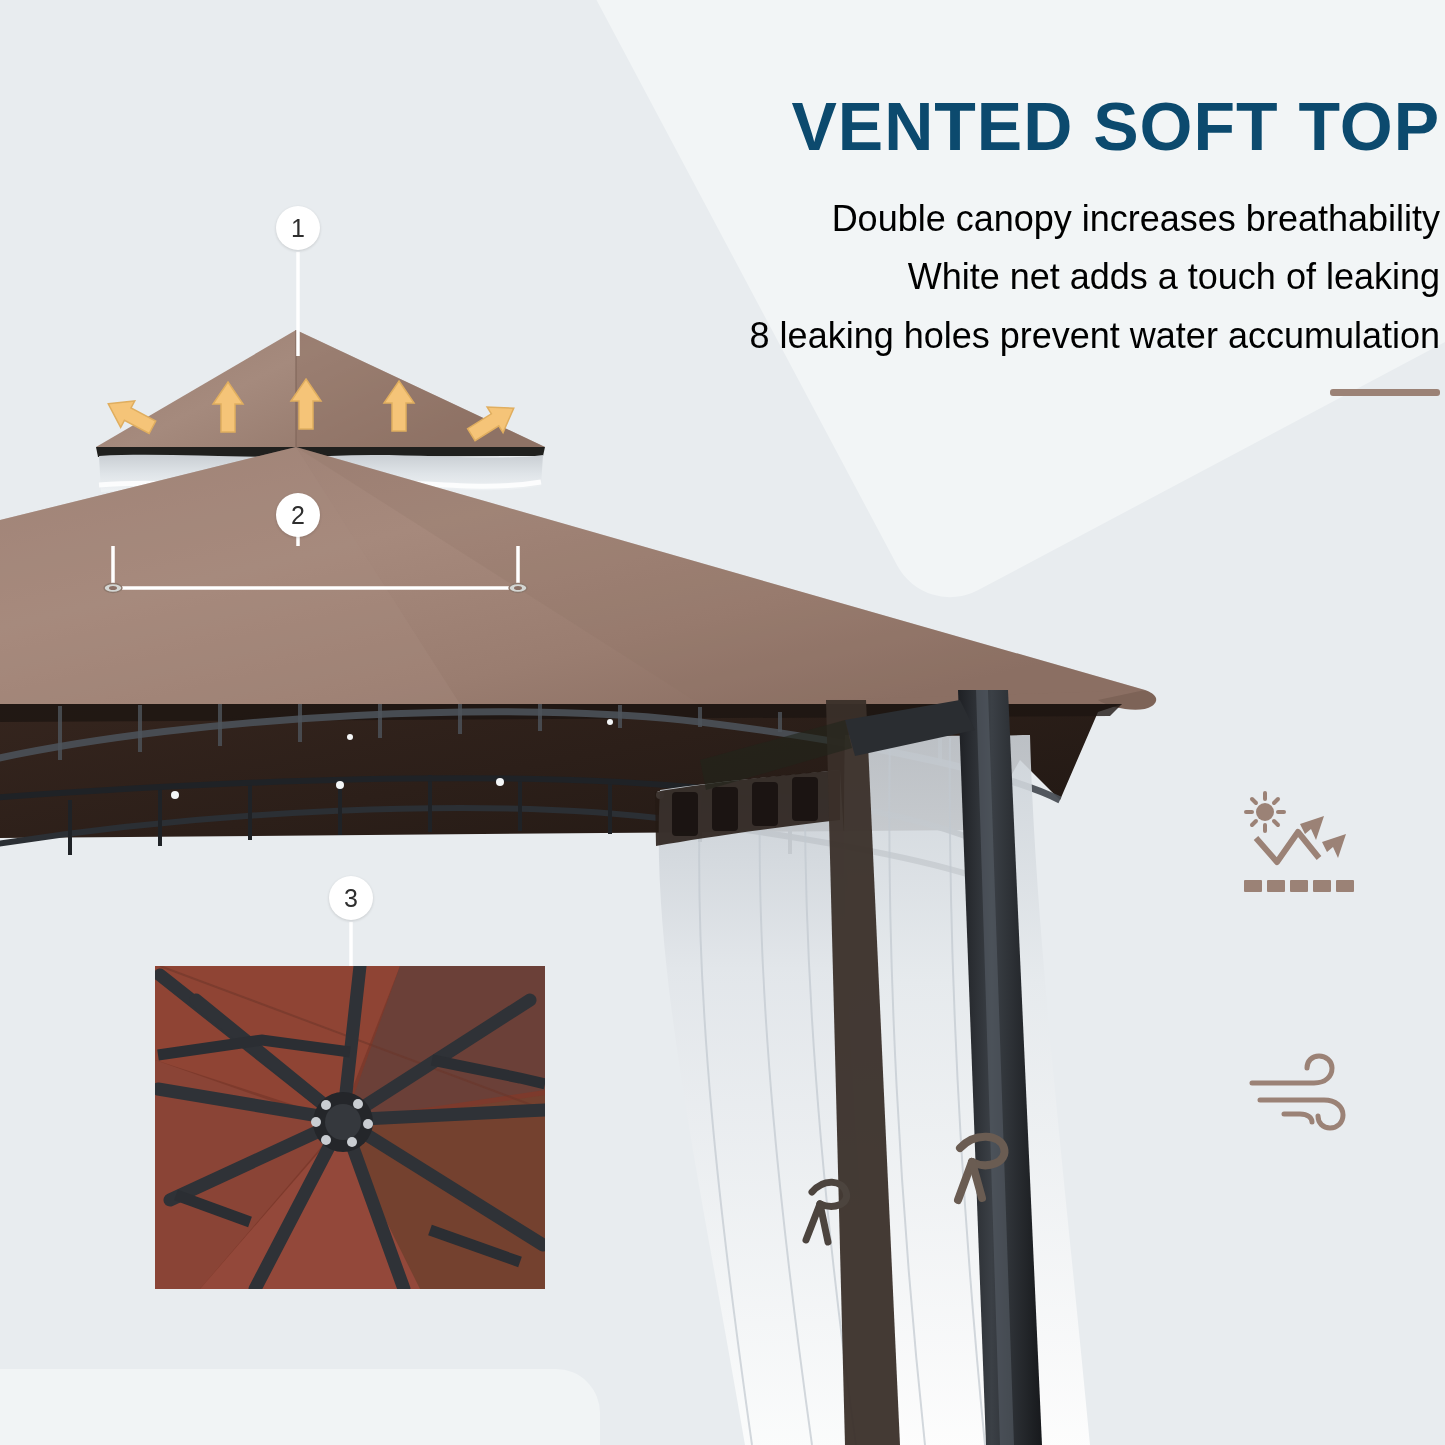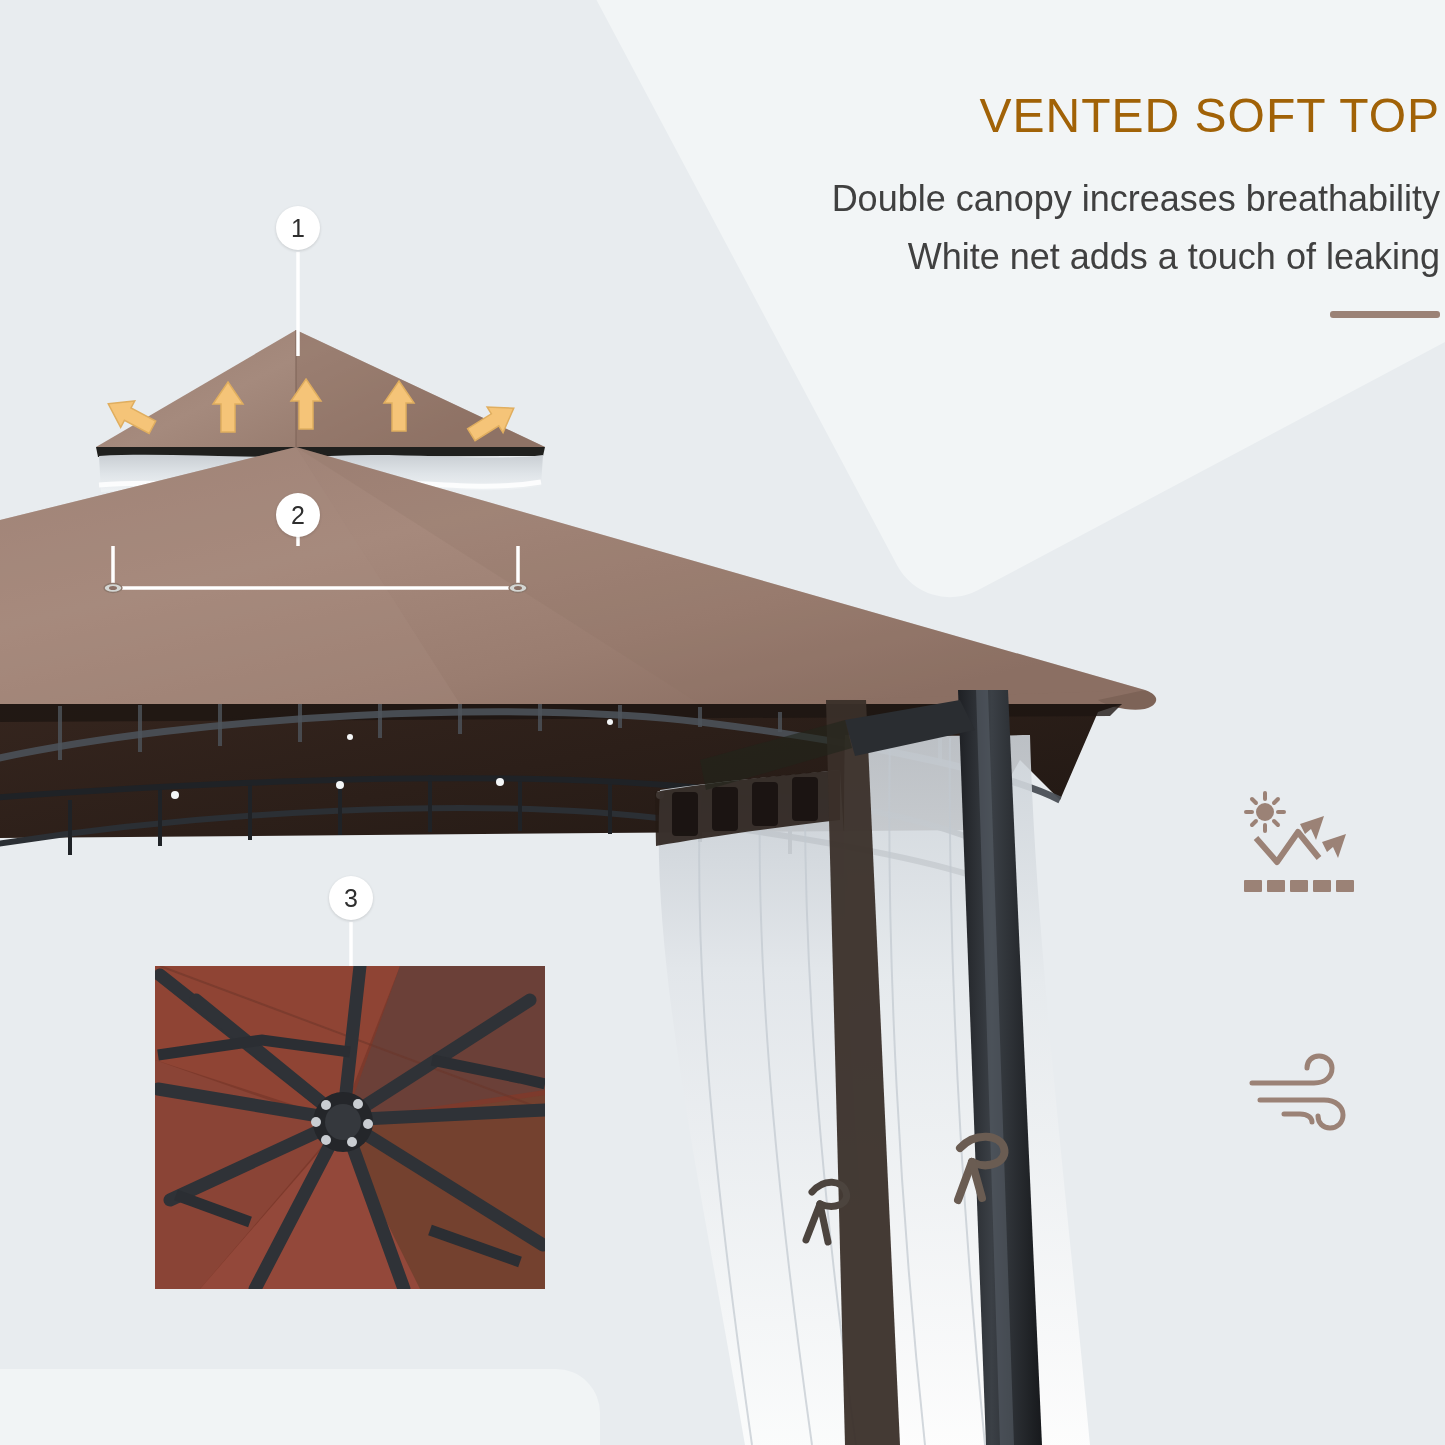--- a/index.html
+++ b/index.html
@@ -21,25 +21,25 @@
     position:absolute;left:-160px;top:1369px;width:760px;height:420px;
     background:#f1f4f5;border-radius:0 44px 0 0;
   }
 
   
   .headline{
     position:absolute;left:560px;top:92px;width:880px;
     text-align:right;
   }
   .title{
-    font-size:48px;font-weight:normal;letter-spacing:1px;
-    color:#a16207;line-height:1.0;margin:0 0 30px 0;white-space:nowrap;
+    font-size:68px;font-weight:bold;letter-spacing:1px;
+    color:#0c4a6e;line-height:1.0;margin:0 0 30px 0;white-space:nowrap;
   }
   .sub{
-    font-size:36px;color:#404040;line-height:1.62;font-weight:400;
+    font-size:36px;color:#000000;line-height:1.62;font-weight:400;
     white-space:nowrap;
   }
   .rule{
     margin-top:24px;margin-left:auto;width:110px;height:7px;background:#9b8276;border-radius:3px;
   }
 
   
   #gazebo{position:absolute;left:0;top:0;width:1445px;height:1445px;}
 
   
@@ -278,20 +278,21 @@
         <circle cx="326" cy="1140" r="5"></circle>
           <circle cx="316" cy="1122" r="5"></circle>
       </g>
     </g>
   </svg>
 
   <div class="headline">
     <div class="title">VENTED SOFT TOP</div>
     <div class="sub">Double canopy increases breathability</div>
     <div class="sub">White net adds a touch of leaking</div>
+    <div class="sub">8 leaking holes prevent water accumulation</div>
     <div class="rule"></div>
   </div>
 
   <div class="cbubble" style="left:276px;top:206px;">1</div>
   <div class="cbubble" style="left:276px;top:493px;">2</div>
   <div class="cbubble" style="left:329px;top:876px;">3</div>
 
   <svg class="feat" style="left:1236px;top:790px;" width="122" height="116" viewBox="0 0 122 116">
     <g fill="#9b8276">
       <circle cx="29" cy="22" r="9"></circle>

